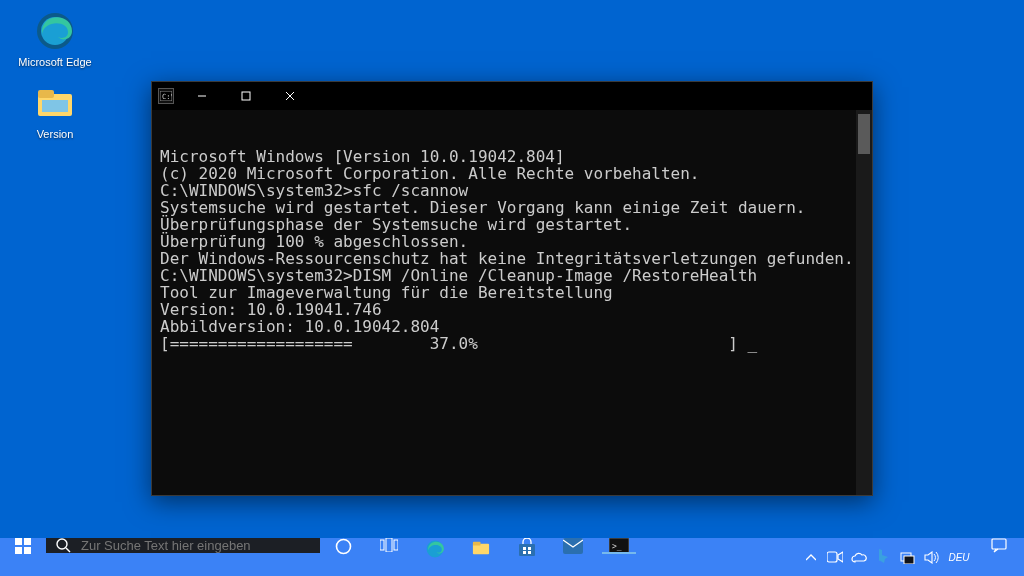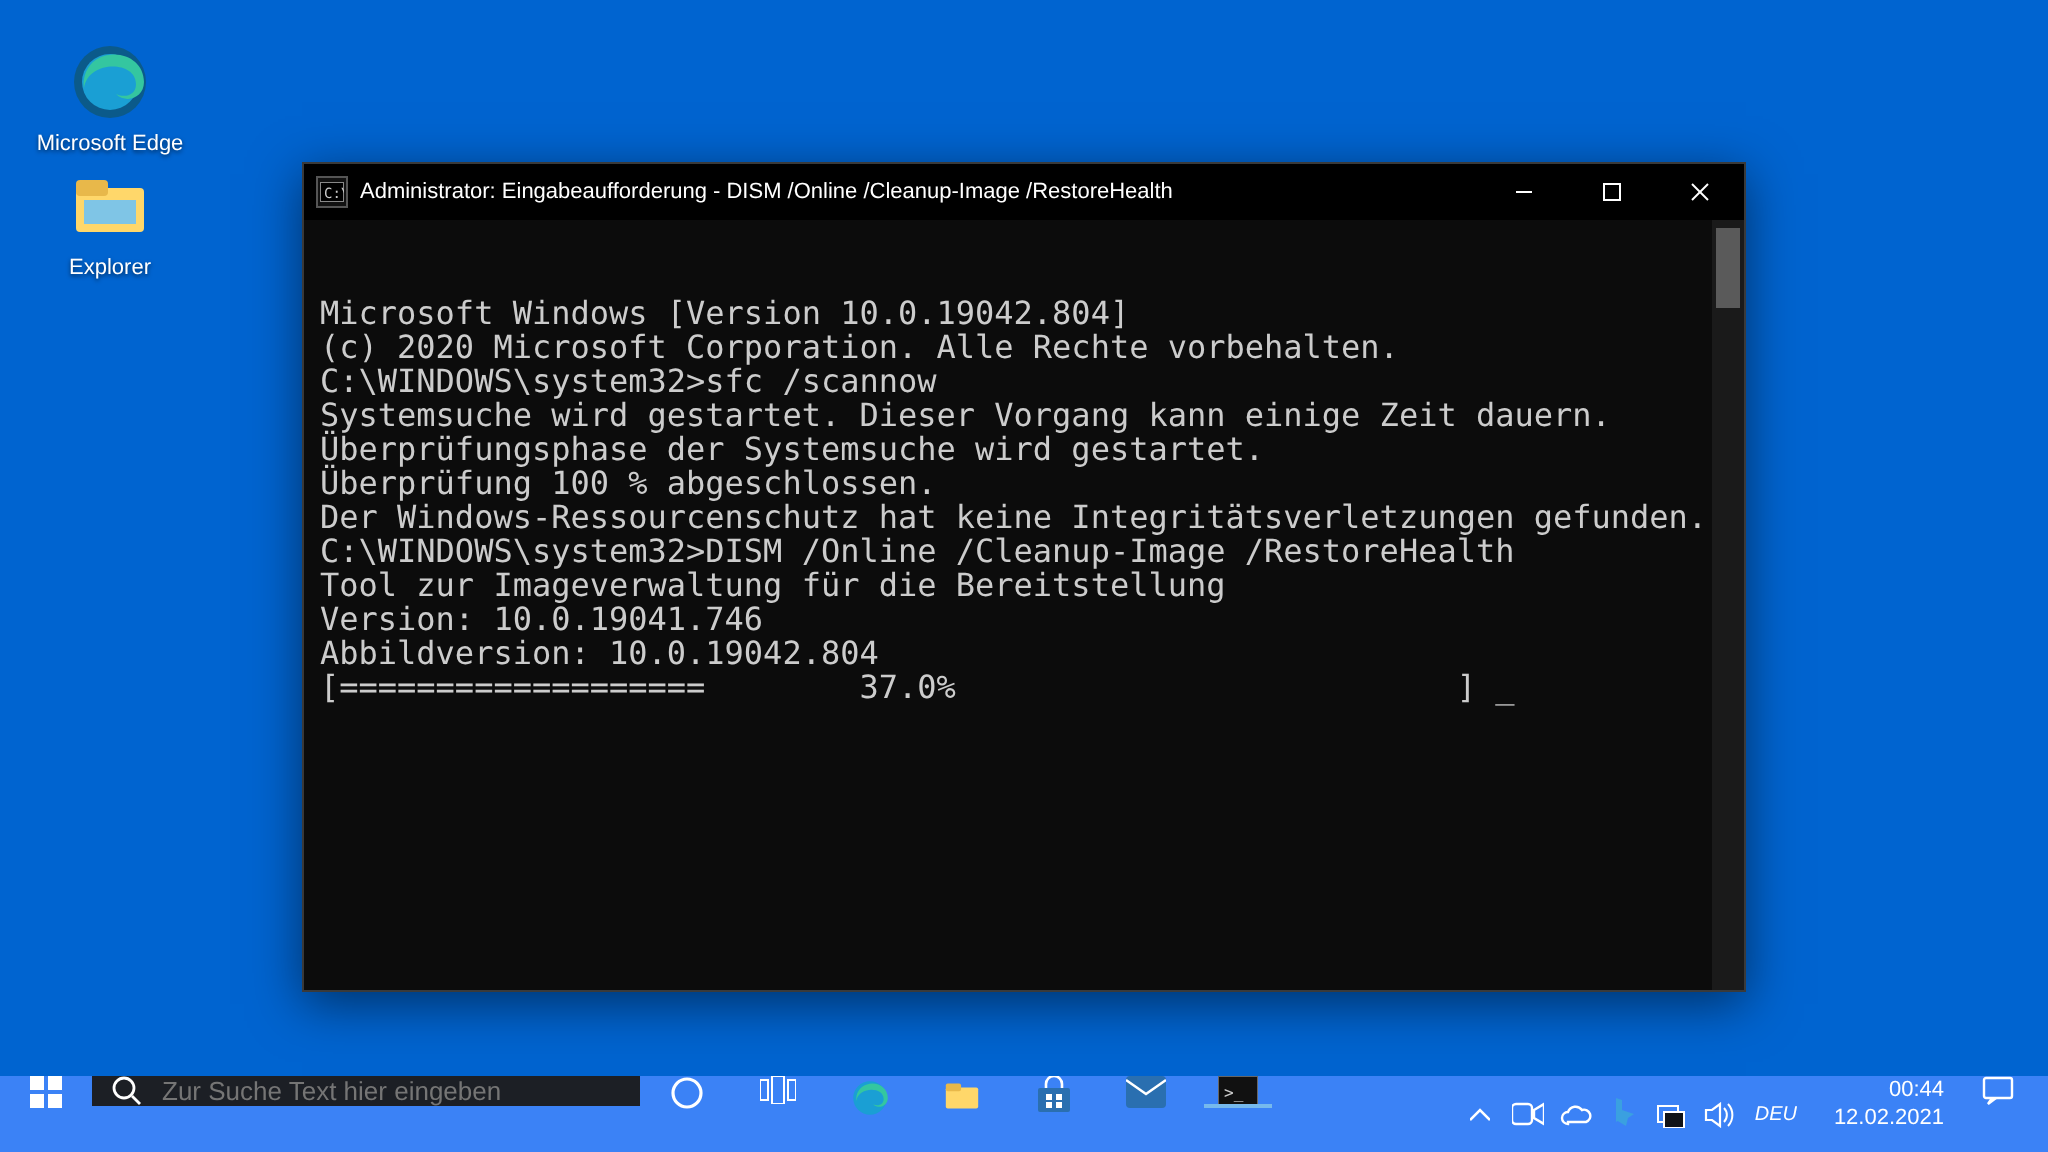--- a/index.html
+++ b/index.html
@@ -33,51 +33,50 @@
   .taskbar .tray { display:flex; align-items:center; padding-right:6px; gap:2px; }
   .taskbar .tray .tray-icon { width:22px; height:38px; display:flex; align-items:center; justify-content:center; font-size:12px; }
   .taskbar .clock { display:flex; flex-direction:column; align-items:flex-end; justify-content:center; padding:0 8px; font-size:11px; line-height:14px; }
   .taskbar .peek { width:6px; border-left:1px solid #333; }
 
   svg { display:block; }
 </style>
 </head>
 <body>
 
-<div class="desktop-icon" style="left:18px; top:20px;">
+<div class="desktop-icon" style="left:18px; top:10px;">
   <div class="icon-img">
     <svg viewBox="0 0 42 42">
         <circle cx="21" cy="21" r="18" fill="#0b5a8a"></circle>
         <circle cx="21" cy="21" r="14" fill="#1a9fd4"></circle>
         <path d="M8 24c2-14 26-14 26-2 0 6-6 7-10 5 5 5 14 2 14-6 0-10-10-16-20-13C11 10 7 17 8 24z" fill="#34c6a0"></path>
       </svg>
   </div>
   <div class="label">Microsoft Edge</div>
 </div>
 
 <div class="desktop-icon" style="left:18px; top:82px;">
   <div class="icon-img">
     <svg viewBox="0 0 42 42">
         <rect x="4" y="12" width="34" height="22" rx="2" fill="#ffd76a"></rect>
         <rect x="4" y="8" width="16" height="8" rx="2" fill="#e8b84a"></rect>
         <rect x="8" y="18" width="26" height="12" fill="#7fc5e6"></rect>
       </svg>
   </div>
-  <div class="label">Explorer</div>
+  <div class="label">Version</div>
 </div>
 
 <div class="window">
   <div class="titlebar">
     <div class="app-icon">
       <svg width="12" height="10" viewBox="0 0 12 10">
           <rect x="0" y="0" width="12" height="10" fill="#000" stroke="#888" stroke-width="1"></rect>
           <text x="2" y="8" font-size="7" fill="#ccc" font-family="monospace">C:\</text>
         </svg>
     </div>
-    <div class="title">Administrator: Eingabeaufforderung - DISM  /Online /Cleanup-Image /RestoreHealth</div>
     <div class="ctl">
         <svg width="10" height="10">
           <line x1="1" y1="5" x2="9" y2="5" stroke="#fff" stroke-width="1"></line>
         </svg>
       </div>
     <div class="ctl">
         <svg width="10" height="10">
           <rect x="1" y="1" width="8" height="8" fill="none" stroke="#fff" stroke-width="1"></rect>
         </svg>
       </div>
@@ -190,24 +189,20 @@
         </svg>
       </div>
     <div class="tray-icon">
         <svg width="15" height="13" viewBox="0 0 15 13">
           <path d="M1 4h3l4-3v11L4 9H1z" fill="none" stroke="#fff" stroke-width="1.1"></path>
           <path d="M10 3a5 5 0 010 7M12 1a8 8 0 010 11" fill="none" stroke="#fff" stroke-width="1"></path>
         </svg>
       </div>
     <div class="tray-icon" style="font-size:10px;width:30px;font-style:italic;">DEU</div>
   </div>
-  <div class="clock">
-    <span>00:44</span>
-    <span>12.02.2021</span>
-  </div>
   <div class="tb-item" style="width:38px">
       <svg width="16" height="15" viewBox="0 0 16 15">
         <rect x="1" y="1" width="14" height="10" rx="1" fill="none" stroke="#fff" stroke-width="1.2"></rect>
         <path d="M5 11l-2 3 4-3" fill="none" stroke="#fff" stroke-width="1.2"></path>
       </svg>
     </div>
   <div class="peek"></div>
 </div>
 
 </body></html>

